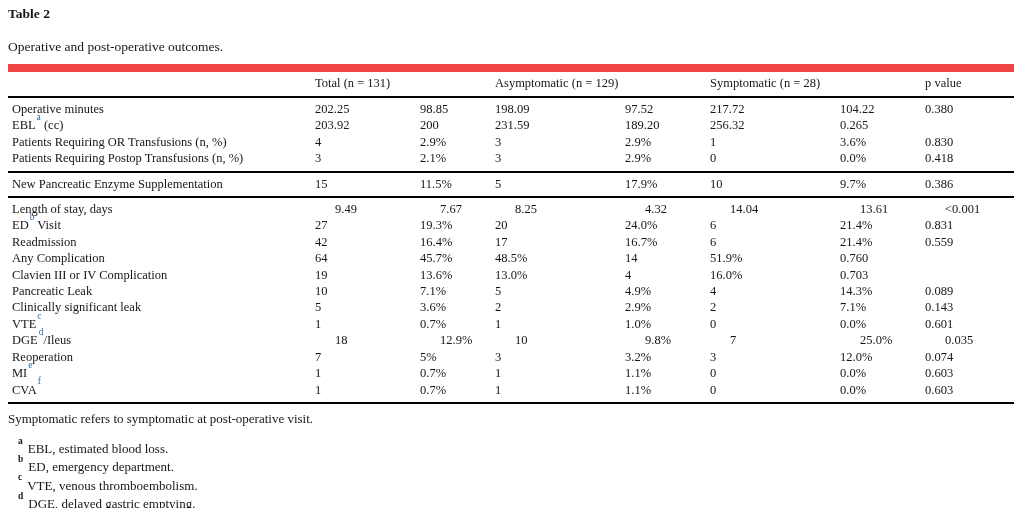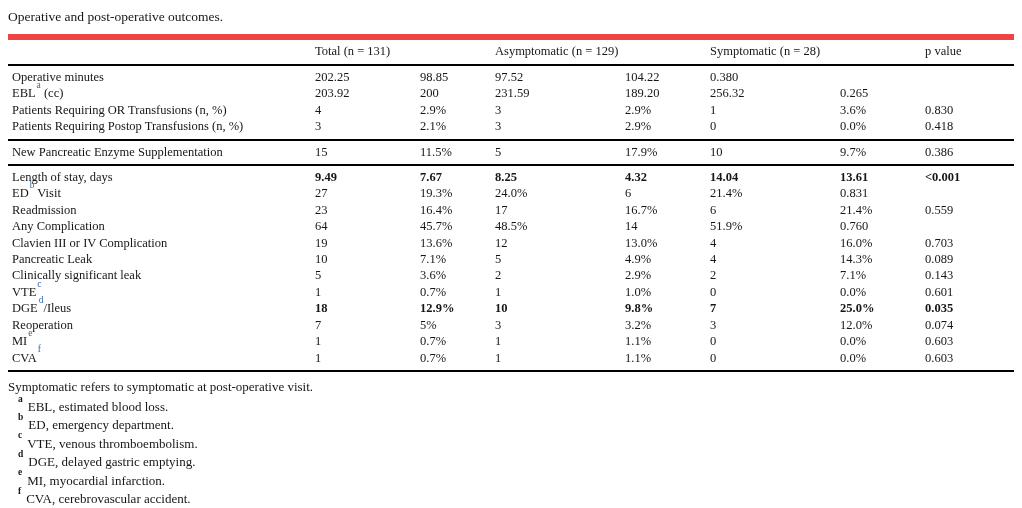--- a/index.html
+++ b/index.html
@@ -8,86 +8,89 @@
     background: #ffffff;
     width: 1022px;
     height: 508px;
     overflow: hidden;
     font-family: "Liberation Serif", "DejaVu Serif", serif;
     color: #161616;
   }
   .page { padding: 6px 8px 0 8px; box-sizing: border-box; width: 1022px; }
 
   .tbl-title { font-size: 13.5px; font-weight: bold; line-height: 16px; }
-  .tbl-caption { font-size: 13.5px; line-height: 17px; margin-top: 2px; }
-
-  .tbl { margin-top: 9px; border-top: 6px solid #ef4444; }
+  .tbl-caption { font-size: 13.5px; line-height: 17px; margin-top: 16px; }
+
+  .tbl { margin-top: 9px; border-top: 8px solid #ef4444; }
 
   .thead {
     display: grid;
     grid-template-columns: 307px 180px 215px 215px 1fr;
     align-items: center;
     padding: 4px 0 5px 0;
     border-bottom: 2px solid #000;
     font-size: 12.5px;
   }
 
   .tsection { border-bottom: 2px solid #000; padding: 3px 0 4px 0; }
 
   .trow {
     display: grid;
     grid-template-columns: 307px 105px 75px 130px 85px 130px 85px 1fr;
     font-size: 12.5px;
     line-height: 16.4px;
   }
-  .trow.bold .tval { font-weight: bold; }
+  .trow.bold .tval { font-weight: normal; margin-left: 20px; }
   .tlabel { padding-left: 4px; white-space: nowrap; }
   .tval { white-space: nowrap; }
 
   sup.supref {
     font-size: 9.5px;
     line-height: 0;
     position: relative;
     top: -4px;
     margin-left: 1px;
   }
 
   .footnotes { margin-top: 6px; }
-  .fn-general { font-size: 13px; line-height: 18px; margin-bottom: 2px; }
+  .fn-general { font-size: 13px; line-height: 18px; margin-bottom: 12px; }
   .fn-item { font-size: 13px; line-height: 18.4px; padding-left: 10px; }
   sup.fn-marker {
     font-size: 9.5px;
     font-weight: bold;
     line-height: 0;
     position: relative;
     top: -4px;
     margin-right: 5px;
   }
 </style>
 </head>
 <body>
 
 <div class="page">
+  <div class="tbl-title">Table 2</div>
   <div class="tbl-caption">Operative and post-operative outcomes.</div>
 
   <div class="tbl">
     <div class="thead">
       <div class="th"></div>
       <div class="th">Total (n = 131)</div>
       <div class="th">Asymptomatic (n = 129)</div>
       <div class="th">Symptomatic (n = 28)</div>
       <div class="th">p value</div>
     </div>
     <div id="tbody">
         <div class="tsection">
           <div class="trow">
             <div class="tlabel">Operative minutes</div>
             <div class="tval">202.25</div>
             <div class="tval">98.85</div>
+            <div class="tval">198.09</div>
             <div class="tval">97.52</div>
+            <div class="tval">217.72</div>
             <div class="tval">104.22</div>
             <div class="tval">0.380</div>
           </div>
           <div class="trow">
             <div class="tlabel">EBL<sup class="supref" style="color: rgb(47, 106, 173);">a</sup> (cc)</div>
             <div class="tval">203.92</div>
             <div class="tval">200</div>
             <div class="tval">231.59</div>
             <div class="tval">189.20</div>
             <div class="tval">256.32</div>
@@ -134,49 +137,49 @@
             <div class="tval">8.25</div>
             <div class="tval">4.32</div>
             <div class="tval">14.04</div>
             <div class="tval">13.61</div>
             <div class="tval">&lt;0.001</div>
           </div>
           <div class="trow">
             <div class="tlabel">ED<sup class="supref" style="color: rgb(47, 106, 173);">b</sup> Visit</div>
             <div class="tval">27</div>
             <div class="tval">19.3%</div>
+            <div class="tval">20</div>
             <div class="tval">24.0%</div>
             <div class="tval">6</div>
             <div class="tval">21.4%</div>
             <div class="tval">0.831</div>
           </div>
           <div class="trow">
             <div class="tlabel">Readmission</div>
-            <div class="tval">23</div>
+            <div class="tval">42</div>
             <div class="tval">16.4%</div>
             <div class="tval">17</div>
             <div class="tval">16.7%</div>
             <div class="tval">6</div>
             <div class="tval">21.4%</div>
             <div class="tval">0.559</div>
           </div>
           <div class="trow">
             <div class="tlabel">Any Complication</div>
             <div class="tval">64</div>
             <div class="tval">45.7%</div>
             <div class="tval">48.5%</div>
             <div class="tval">14</div>
             <div class="tval">51.9%</div>
             <div class="tval">0.760</div>
           </div>
           <div class="trow">
             <div class="tlabel">Clavien III or IV Complication</div>
             <div class="tval">19</div>
             <div class="tval">13.6%</div>
-            <div class="tval">12</div>
             <div class="tval">13.0%</div>
             <div class="tval">4</div>
             <div class="tval">16.0%</div>
             <div class="tval">0.703</div>
           </div>
           <div class="trow">
             <div class="tlabel">Pancreatic Leak</div>
             <div class="tval">10</div>
             <div class="tval">7.1%</div>
             <div class="tval">5</div>

